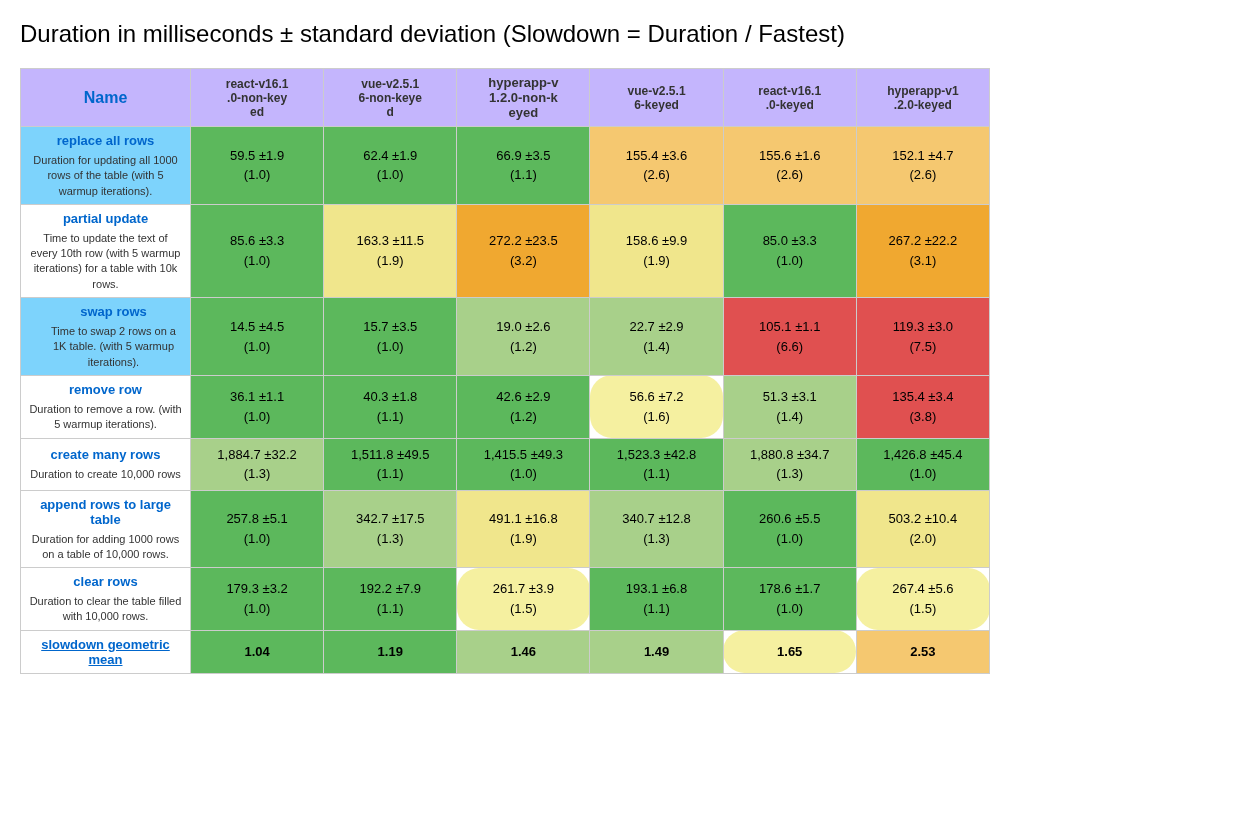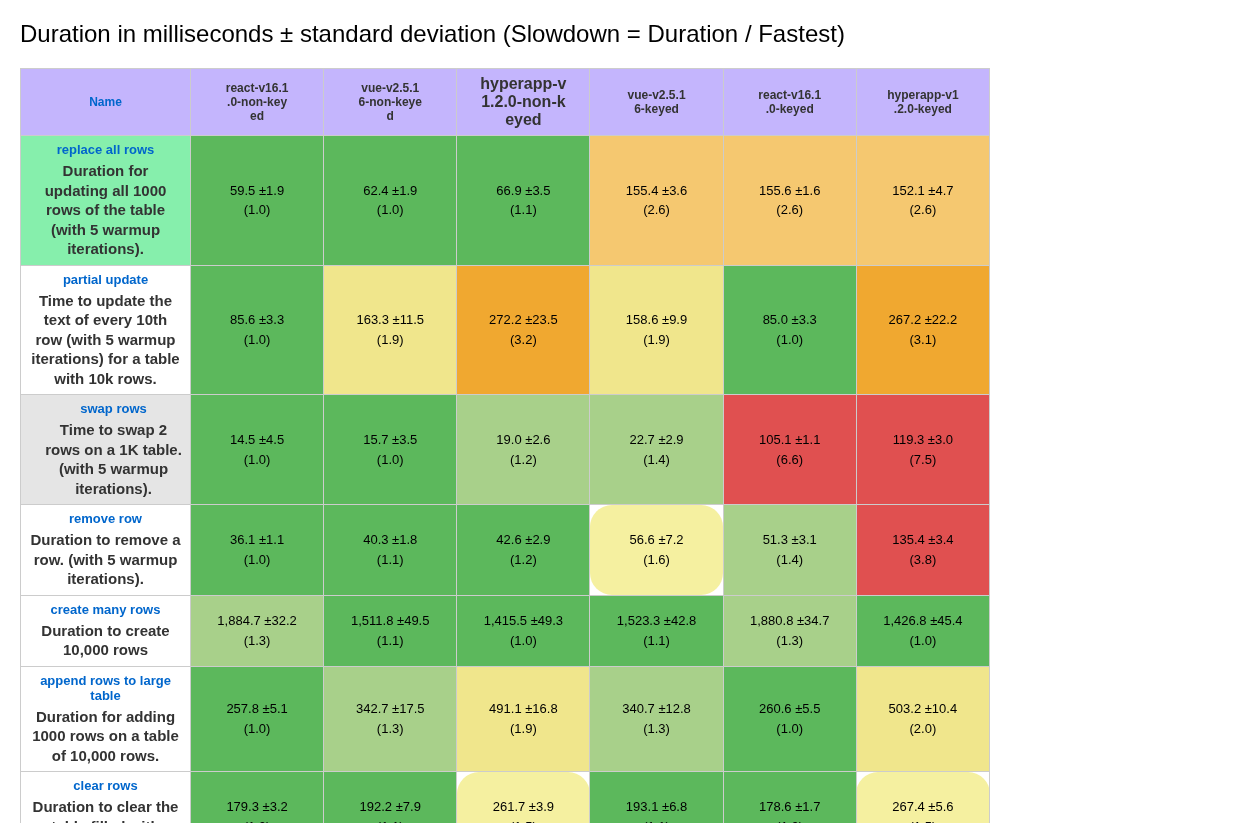--- a/index.html
+++ b/index.html
@@ -34,34 +34,33 @@
       text-align: center;
     }
     .row-title {
       color: #0066cc;
       font-weight: bold;
       display: block;
       margin-bottom: 4px;
     }
     .row-desc {
       color: #333;
-      font-size: 15px;
+      font-size: 11px;
       line-height: 1.3;
-      font-weight: bold;
     }
     .header-row th {
       background: #c4b5fd;
       font-weight: bold;
       font-size: 12px;
       color: #333;
     }
     .name-header {
       color: #0066cc;
       font-weight: bold;
-      font-size: 12px;
+      font-size: 16px;
     }
     
     .green-dark   { background-color: #5cb85c; color: #000; }
     .green-light  { background-color: #a8d08a; color: #000; }
     .yellow       { background-color: #f0e68c; color: #000; }
     .yellow-light { background-color: #f5f0a0; color: #000; border-radius: 22px; }
     .orange       { background-color: #f0a830; color: #000; }
     .orange-light { background-color: #f5c870; color: #000; }
     .red          { background-color: #e05050; color: #000; margin-top: 37px; }
     .cell-val {
@@ -85,35 +84,35 @@
       <th class="name-col">
         <span class="name-header">Name</span>
       </th>
 
     <th style="font-size: 12px; font-weight: bold; min-width: 110px; white-space: pre-line;">react-v16.1
 .0-non-key
 ed</th>
         <th style="font-size: 12px; font-weight: bold; min-width: 110px; white-space: pre-line;">vue-v2.5.1
 6-non-keye
 d</th>
-        <th style="font-size: 16px; font-weight: bold; min-width: 110px; white-space: pre-line;">hyperapp-v
+        <th style="font-size: 13px; font-weight: bold; min-width: 110px; white-space: pre-line;">hyperapp-v
 1.2.0-non-k
 eyed</th>
         <th style="font-size: 12px; font-weight: bold; min-width: 110px; white-space: pre-line;">vue-v2.5.1
 6-keyed</th>
         <th style="font-size: 12px; font-weight: bold; min-width: 110px; white-space: pre-line;">react-v16.1
 .0-keyed</th>
         <th style="font-size: 12px; font-weight: bold; min-width: 110px; white-space: pre-line;">hyperapp-v1
 .2.0-keyed</th>
       </tr>
   </thead>
   <tbody>
 
   <tr>
-        <td class="name-col row-label" style="background: #86efac; margin-top: 10px;"><span class="row-title">replace all rows</span><span class="row-desc">Duration for updating all 1000 rows of the table (with 5 warmup iterations).</span></td>
+        <td class="name-col row-label" style="background: #7dd3fc; margin-top: 10px;"><span class="row-title">replace all rows</span><span class="row-desc">Duration for updating all 1000 rows of the table (with 5 warmup iterations).</span></td>
         <td class="green-dark cell-val" style="white-space: pre-line;">59.5 ±1.9
 (1.0)</td>
         <td class="green-dark cell-val" style="white-space: pre-line;">62.4 ±1.9
 (1.0)</td>
         <td class="green-dark cell-val" style="white-space: pre-line;">66.9 ±3.5
 (1.1)</td>
         <td class="orange-light cell-val" style="white-space: pre-line;">155.4 ±3.6
 (2.6)</td>
         <td class="orange-light cell-val" style="white-space: pre-line;">155.6 ±1.6
 (2.6)</td>
@@ -129,21 +128,21 @@
         <td class="orange cell-val" style="white-space: pre-line;">272.2 ±23.5
 (3.2)</td>
         <td class="yellow cell-val" style="white-space: pre-line;">158.6 ±9.9
 (1.9)</td>
         <td class="green-dark cell-val" style="white-space: pre-line;">85.0 ±3.3
 (1.0)</td>
         <td class="orange cell-val" style="white-space: pre-line;">267.2 ±22.2
 (3.1)</td>
       </tr>
       <tr>
-        <td class="name-col row-label" style="background: #e5e5e5; padding-left: 24px;"><span class="row-title">swap rows</span><span class="row-desc">Time to swap 2 rows on a 1K table. (with 5 warmup iterations).</span></td>
+        <td class="name-col row-label" style="background: #7dd3fc; padding-left: 24px;"><span class="row-title">swap rows</span><span class="row-desc">Time to swap 2 rows on a 1K table. (with 5 warmup iterations).</span></td>
         <td class="green-dark cell-val" style="white-space: pre-line;">14.5 ±4.5
 (1.0)</td>
         <td class="green-dark cell-val" style="white-space: pre-line;">15.7 ±3.5
 (1.0)</td>
         <td class="green-light cell-val" style="white-space: pre-line;">19.0 ±2.6
 (1.2)</td>
         <td class="green-light cell-val" style="white-space: pre-line;">22.7 ±2.9
 (1.4)</td>
         <td class="red cell-val" style="white-space: pre-line;">105.1 ±1.1
 (6.6)</td>

